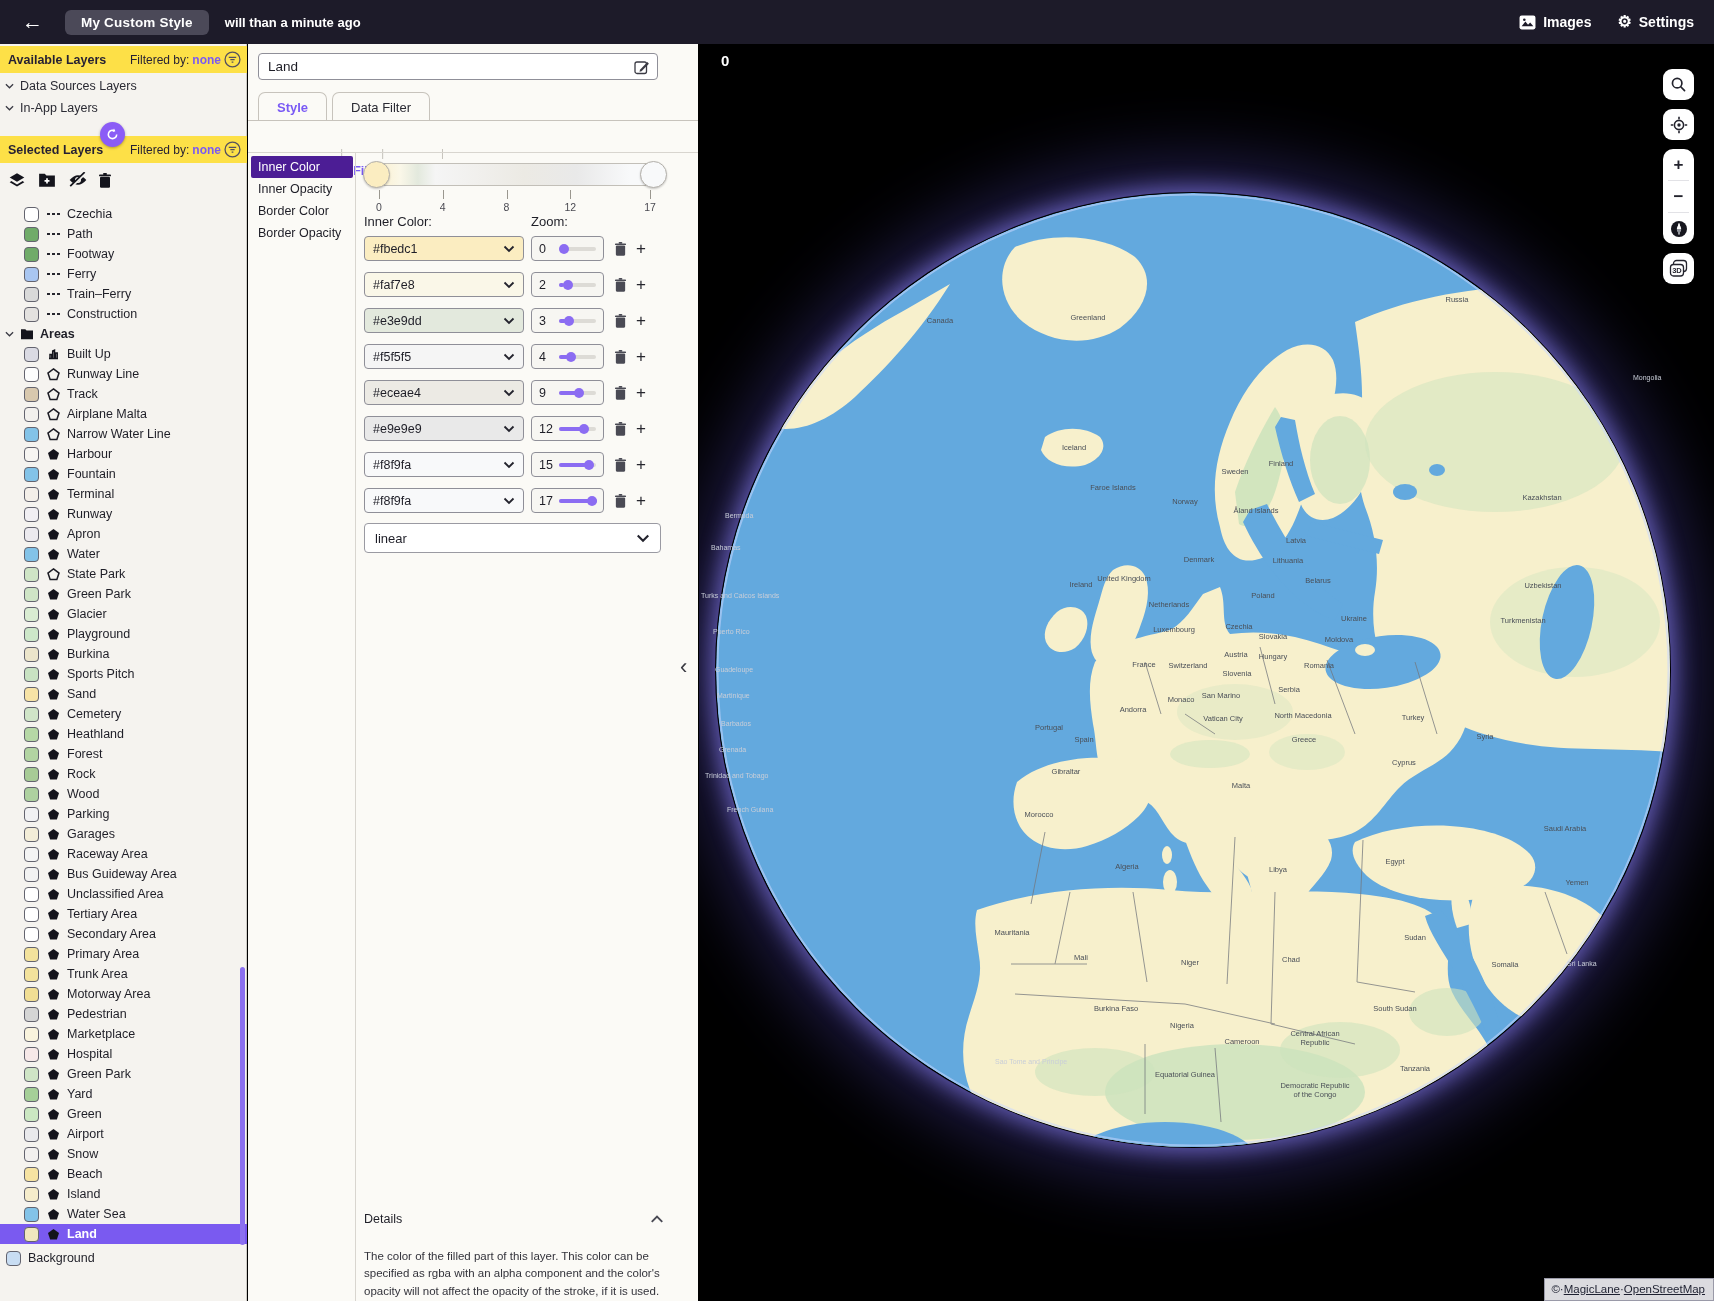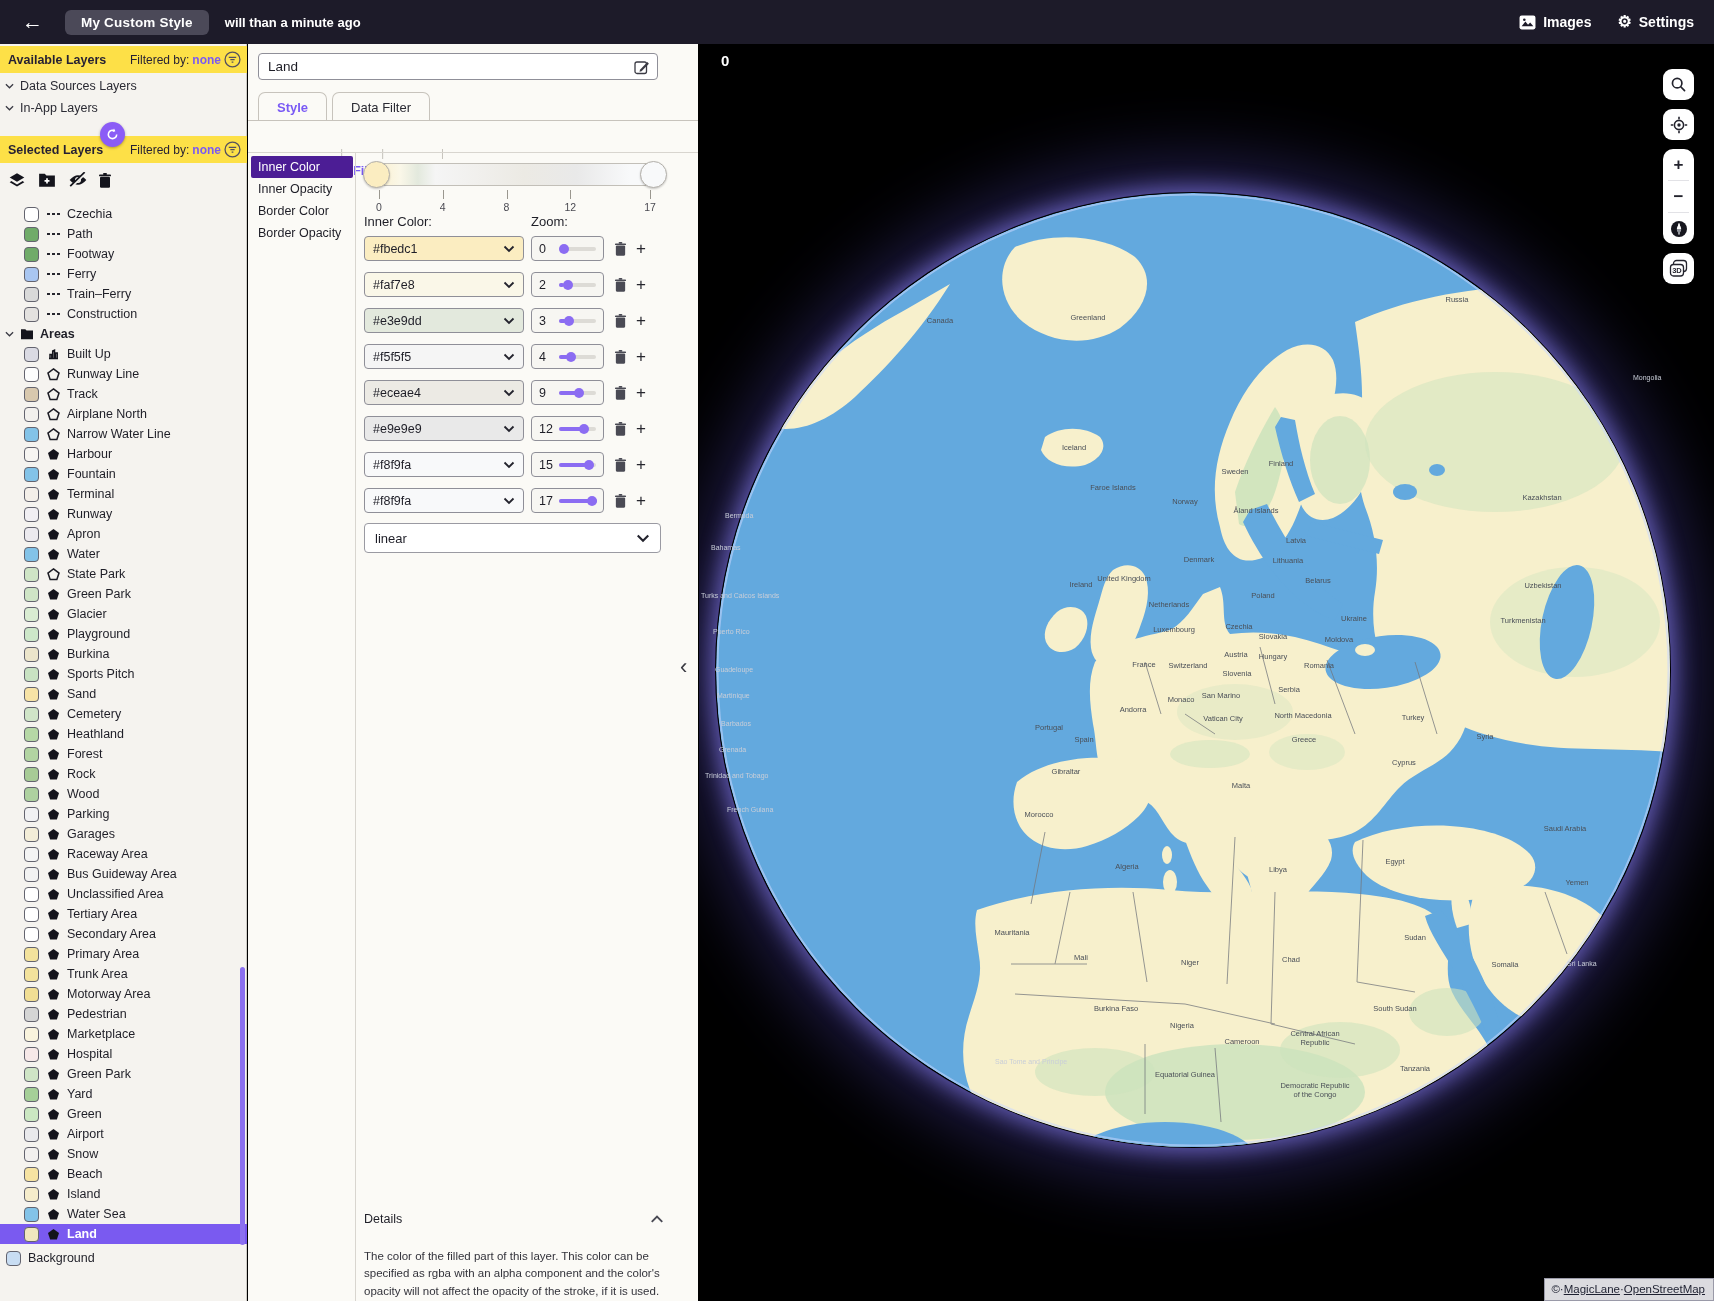--- a/index.html
+++ b/index.html
@@ -304,21 +304,21 @@
     <span class="llabel">Track</span>
   </div>
 
   <div class="lrow">
     <span class="chk" style="background: rgb(242, 240, 237);"></span>
     <span class="typeicon">
           <svg width="13" height="13" viewBox="0 0 12 12">
             <path d="M6 0.9 L11.1 4.7 L9.1 10.7 L2.9 10.7 L0.9 4.7 Z" fill="none" stroke="#1c1c24" stroke-width="1.4"></path>
           </svg>
         </span>
-    <span class="llabel">Airplane North</span>
+    <span class="llabel">Airplane Malta</span>
   </div>
 
   <div class="lrow">
     <span class="chk" style="background: rgb(131, 195, 232);"></span>
     <span class="typeicon">
           <svg width="13" height="13" viewBox="0 0 12 12">
             <path d="M6 0.9 L11.1 4.7 L9.1 10.7 L2.9 10.7 L0.9 4.7 Z" fill="none" stroke="#1c1c24" stroke-width="1.4"></path>
           </svg>
         </span>
     <span class="llabel">Narrow Water Line</span>

